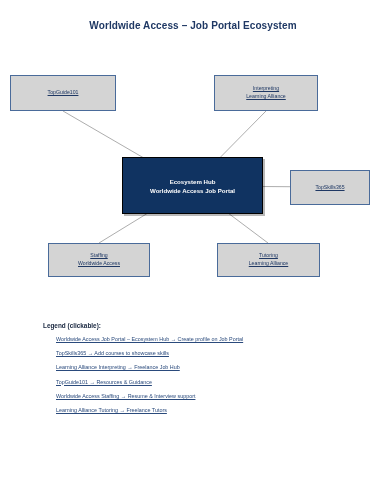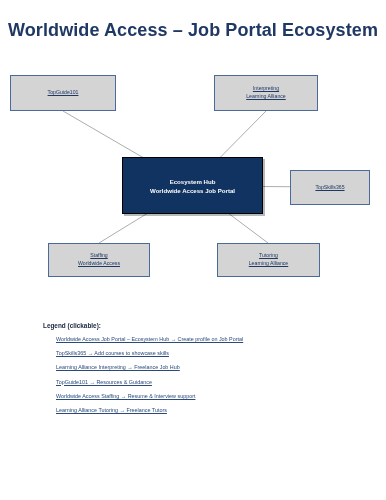--- a/index.html
+++ b/index.html
@@ -18,21 +18,21 @@
     position: relative;
     width: 386px;
     height: 500px;
   }
   .page-title {
     position: absolute;
     left: 0;
     top: 20px;
     width: 386px;
     text-align: center;
-    font-size: 18px;
+    font-size: 10px;
     font-weight: bold;
     color: #1f3864;
     letter-spacing: 0.1px;
   }
   svg.connectors {
     position: absolute;
     left: 0;
     top: 0;
     width: 386px;
     height: 500px;

